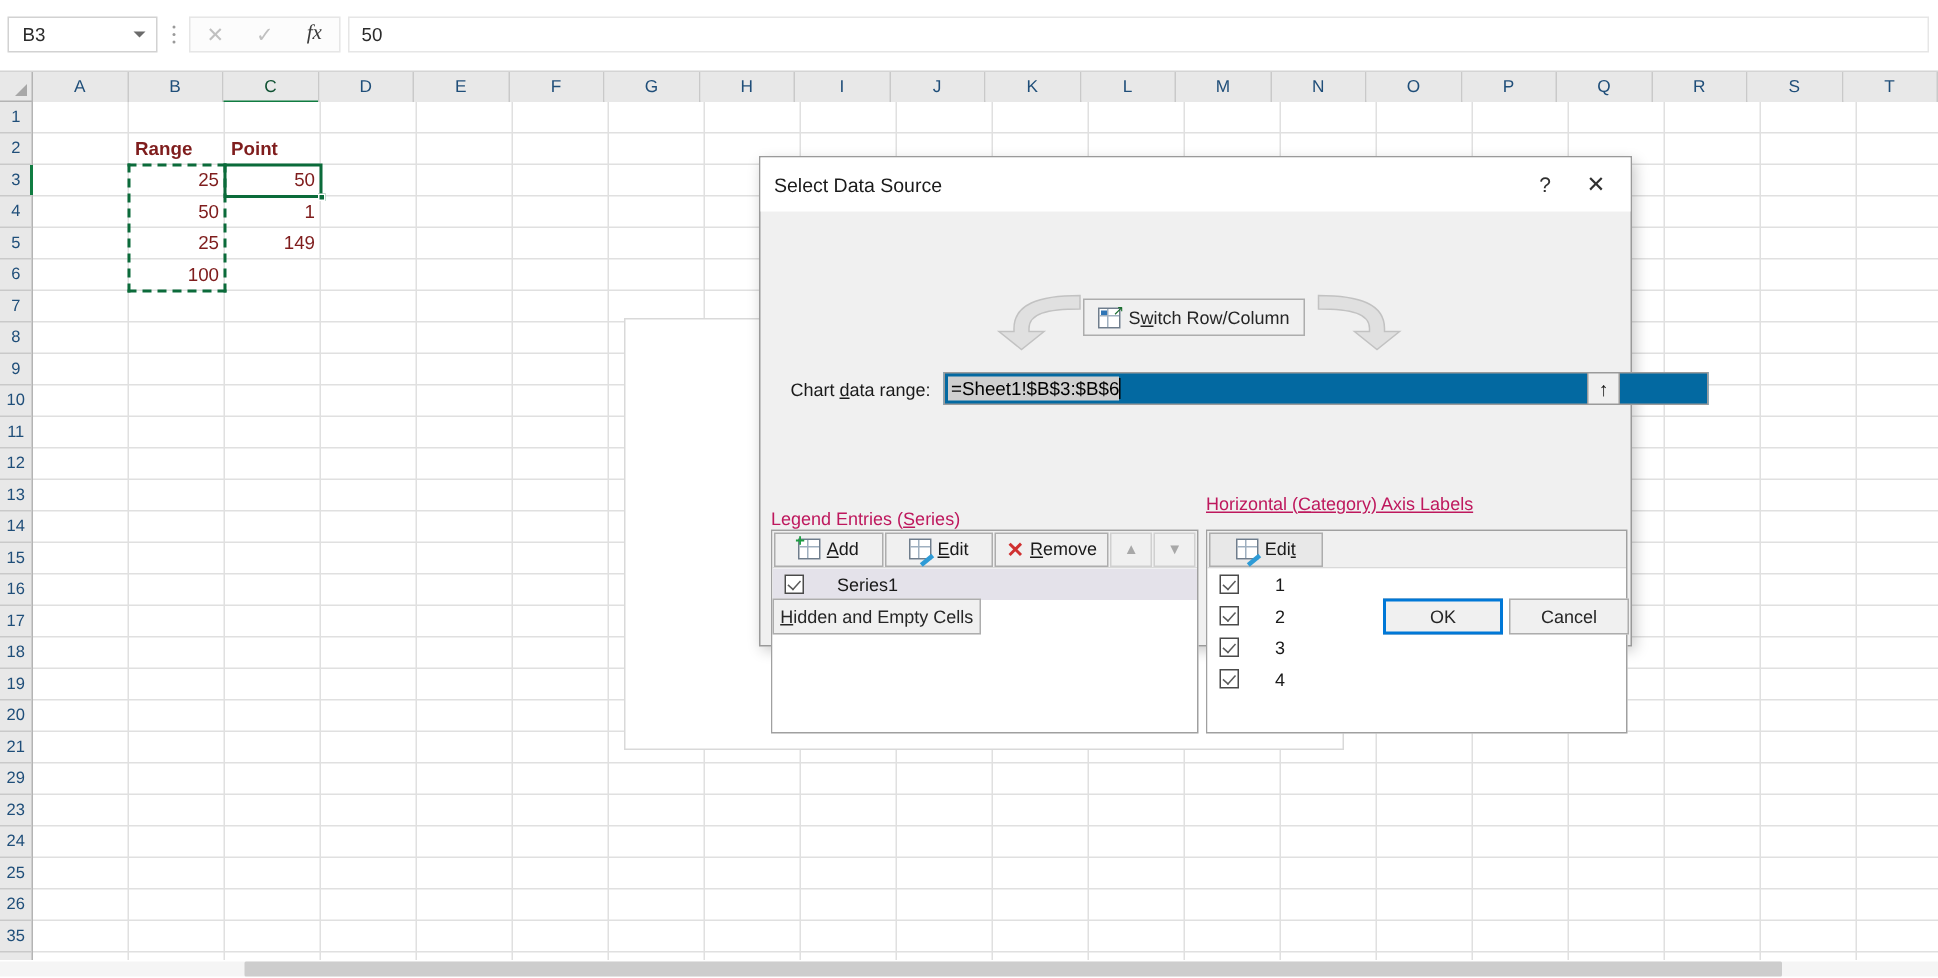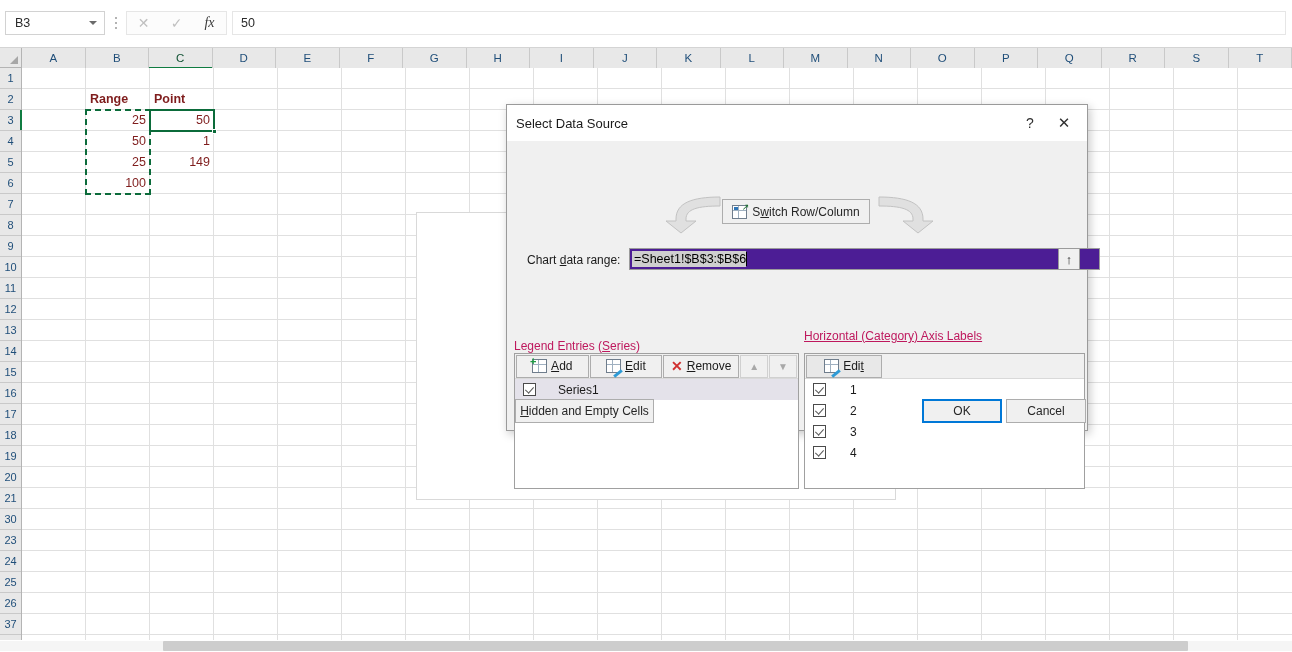--- a/index.html
+++ b/index.html
@@ -222,22 +222,22 @@
   }
   #dlg-help { right: 44px; font-size: 14px; }
   #dlg-close { right: 10px; font-size: 15px; }
 
   .dlg-label { font-size: 12px; color: #1a1a1a; }
   .ul { text-decoration: underline; }
 
   #range-label { position: absolute; left: 20px; top: 148px; }
   #range-input {
     position: absolute; left: 122px; top: 143px;
-    width: 471px; height: 22px;
-    background: #4c1d95;
+    width: 510px; height: 22px;
+    background: #0369a1;
     border: 1px solid #9b9b9b;
     display: flex; align-items: center;
     padding-left: 2px;
   }
   #range-input .seltext {
     background: #cfcfcf;
     color: #000000;
     font-size: 12.5px;
     padding: 1px 0 1px 2px;
     font-family: "Liberation Sans", sans-serif;
@@ -464,26 +464,26 @@
       <div class="row-h">12</div>
       <div class="row-h">13</div>
       <div class="row-h">14</div>
       <div class="row-h">15</div>
       <div class="row-h">16</div>
       <div class="row-h">17</div>
       <div class="row-h">18</div>
       <div class="row-h">19</div>
       <div class="row-h">20</div>
       <div class="row-h">21</div>
-      <div class="row-h">30</div>
+      <div class="row-h">29</div>
       <div class="row-h">23</div>
       <div class="row-h">24</div>
       <div class="row-h">25</div>
       <div class="row-h">26</div>
-      <div class="row-h">37</div>
+      <div class="row-h">35</div>
       <div class="row-h">28</div>
     </div>
   <div id="cell-area">
       <div class="grid-line-h" style="top: 566px;"></div>
       <div class="grid-line-h" style="top: 545px;"></div>
       <div class="grid-line-h" style="top: 524px;"></div>
       <div class="grid-line-h" style="top: 503px;"></div>
       <div class="grid-line-h" style="top: 482px;"></div>
       <div class="grid-line-h" style="top: 461px;"></div>
       <div class="grid-line-h" style="top: 440px;"></div>

